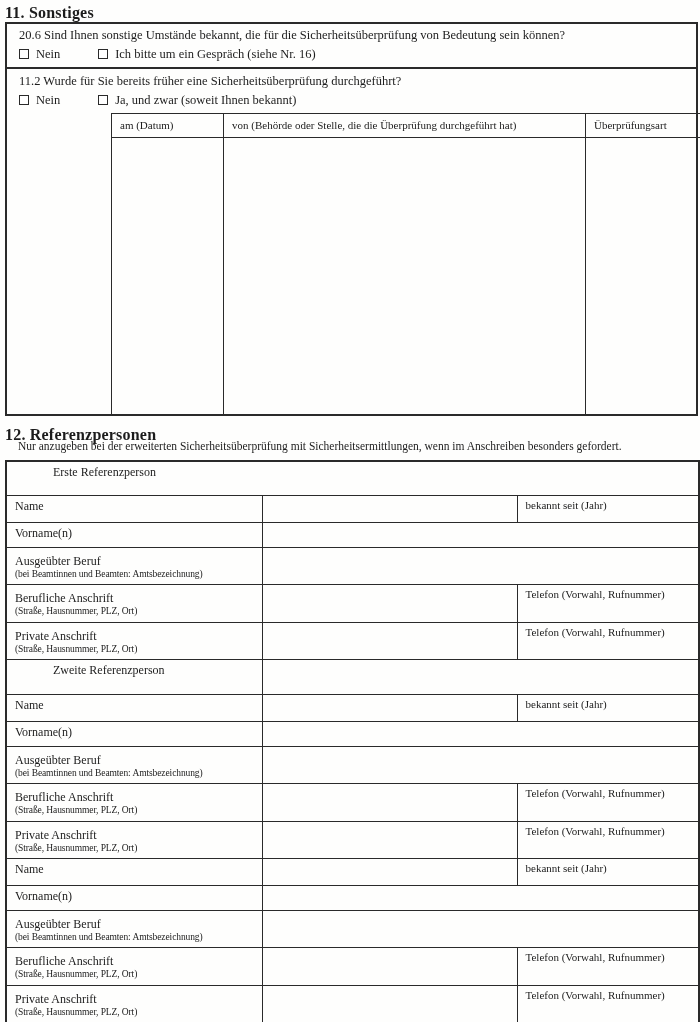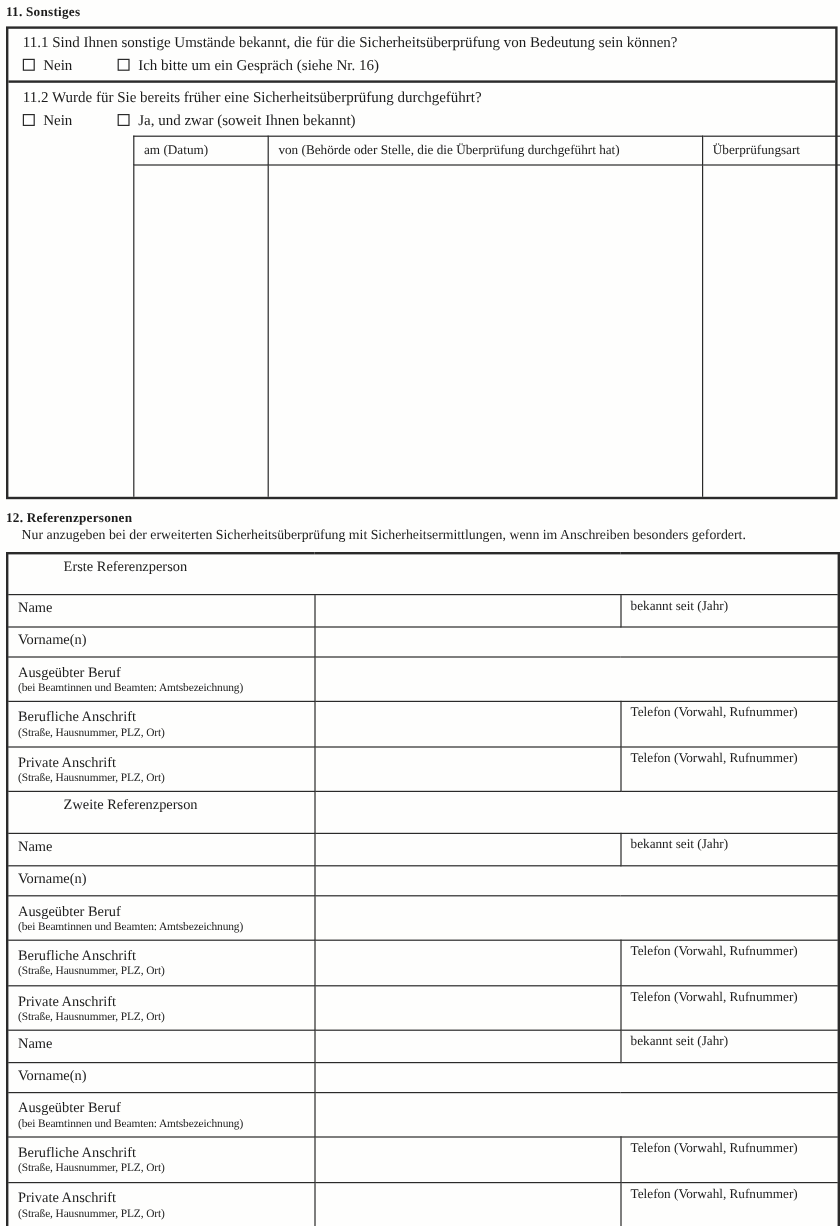--- a/index.html
+++ b/index.html
@@ -2,21 +2,21 @@
 <html><head>
 <meta charset="utf-8">
 <style>
   * { margin:0; padding:0; box-sizing:border-box; }
   html,body { background:#e8e8e8; }
   .page {
     position:relative; width:700px; height:1022px; margin:0 auto;
     background:#fefefd; color:#1c1c1c; overflow:hidden;
     font-family:"Liberation Serif","DejaVu Serif",serif;
   }
-  .sec-heading { font-weight:bold; font-size:11px; letter-spacing:.2px; }
+  .sec-heading { font-weight:bold; font-size:16px; letter-spacing:.2px; }
   .h11 { padding:4px 0 0 5px; height:22px; }
   
   .s11 { margin-left:5px; width:693px; border:2px solid #2a2a2a; }
   .qbox1 { border-bottom:2px solid #2a2a2a; padding:4px 10px 5px 12px; }
   .q-text { font-size:12.5px; line-height:15px; }
   .opts { margin-top:3px; font-size:12.5px; line-height:16px; }
   .opt1 { display:inline-block; width:76px; }
   .cb {
     display:inline-block; width:10px; height:10px; border:1.5px solid #2a2a2a;
     background:#fff; vertical-align:-1px; margin-right:7px;
@@ -50,21 +50,21 @@
 </head>
 <body>
 
 <div class="page">
 
   <div class="sec-heading h11">11. Sonstiges</div>
 
   <div class="s11">
 
     <div class="qbox1">
-      <div class="q-text">11.1 Sind Ihnen sonstige Umstände bekannt, die für die Sicherheitsüberprüfung von Bedeutung sein können?</div>
+      <div class="q-text">20.6 Sind Ihnen sonstige Umstände bekannt, die für die Sicherheitsüberprüfung von Bedeutung sein können?</div>
       <div class="opts">
         <span class="opt1"><span class="cb"></span><span>Nein</span></span>
         <span><span class="cb"></span><span>Ich bitte um ein Gespräch (siehe Nr. 16)</span></span>
       </div>
     </div>
 
     <div class="qbox2">
       <div class="q-inner">
         <div class="q-text">11.2 Wurde für Sie bereits früher eine Sicherheitsüberprüfung durchgeführt?</div>
         <div class="opts">

